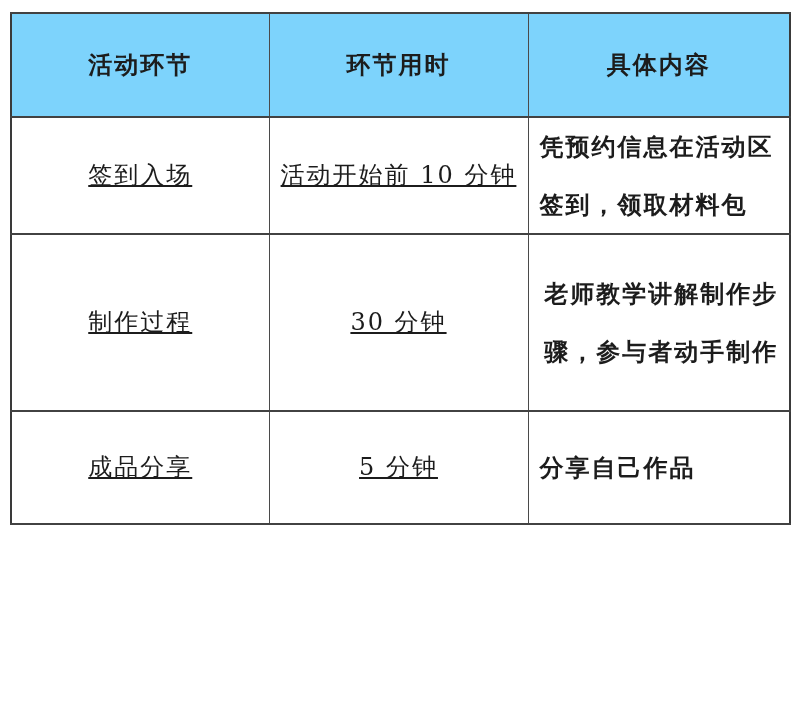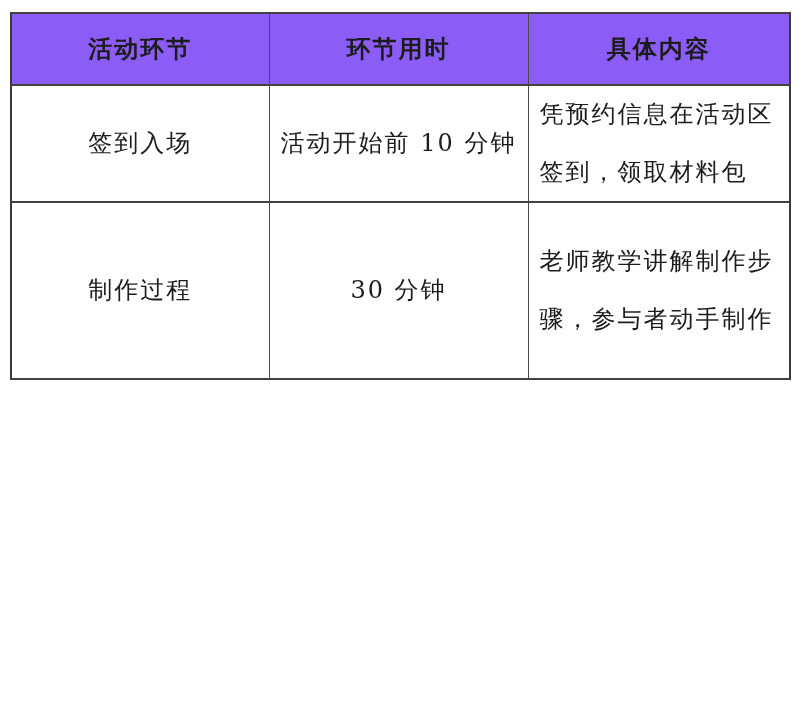--- a/index.html
+++ b/index.html
@@ -27,38 +27,40 @@
     border-left: 1px solid #4a4a4a;
     border-right: 1px solid #4a4a4a;
     border-top: 2px solid #424242;
     border-bottom: 2px solid #424242;
     font-size: 24px;
     letter-spacing: 2px;
     vertical-align: middle;
     overflow: hidden;
   }
   th {
-    background: #8b5cf6;
+    background: #7dd3fc;
     font-weight: bold;
     text-align: center;
     height: 70px;
-    padding: 0;
+    padding: 16px;
   }
   td.cell-center {
     text-align: center;
     padding: 0 4px;
     line-height: 1.4;
+    text-decoration: underline;
   }
   td.cell-left {
     text-align: left;
     padding: 0 6px 0 11px;
     line-height: 2.4;
+    font-weight: bold;
   }
   tr.row-1 td { height: 114px; }
-  tr.row-2 td { height: 175px; }
+  tr.row-2 td { height: 175px; text-align: center; }
   tr.row-3 td { height: 111px; }
   tr.row-4 td { height: 218px; }
 </style>
 </head>
 <body>
 
 <table class="schedule">
   <colgroup>
     <col style="width:258px">
     <col style="width:259px">
@@ -75,14 +77,19 @@
     <tr class="row-1">
       <td class="cell-center">签到入场</td>
       <td class="cell-center">活动开始前 10 分钟</td>
       <td class="cell-left">凭预约信息在活动区签到，领取材料包</td>
     </tr>
     <tr class="row-2">
       <td class="cell-center">制作过程</td>
       <td class="cell-center">30 分钟</td>
       <td class="cell-left">老师教学讲解制作步骤，参与者动手制作</td>
     </tr>
+    <tr class="row-3">
+      <td class="cell-center">成品分享</td>
+      <td class="cell-center">5 分钟</td>
+      <td class="cell-left">分享自己作品</td>
+    </tr>
   </tbody>
 </table>
 
 </body></html>

